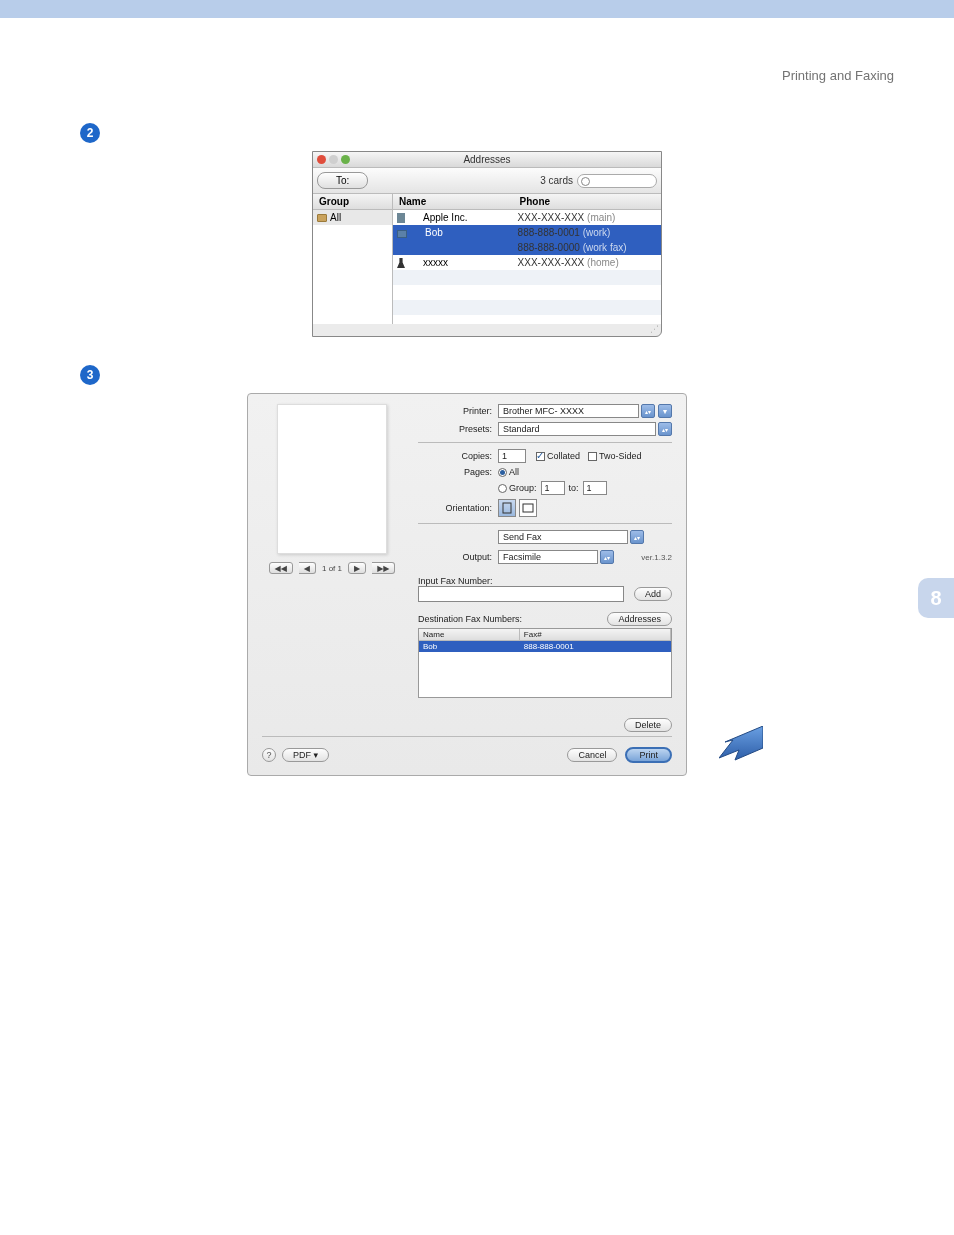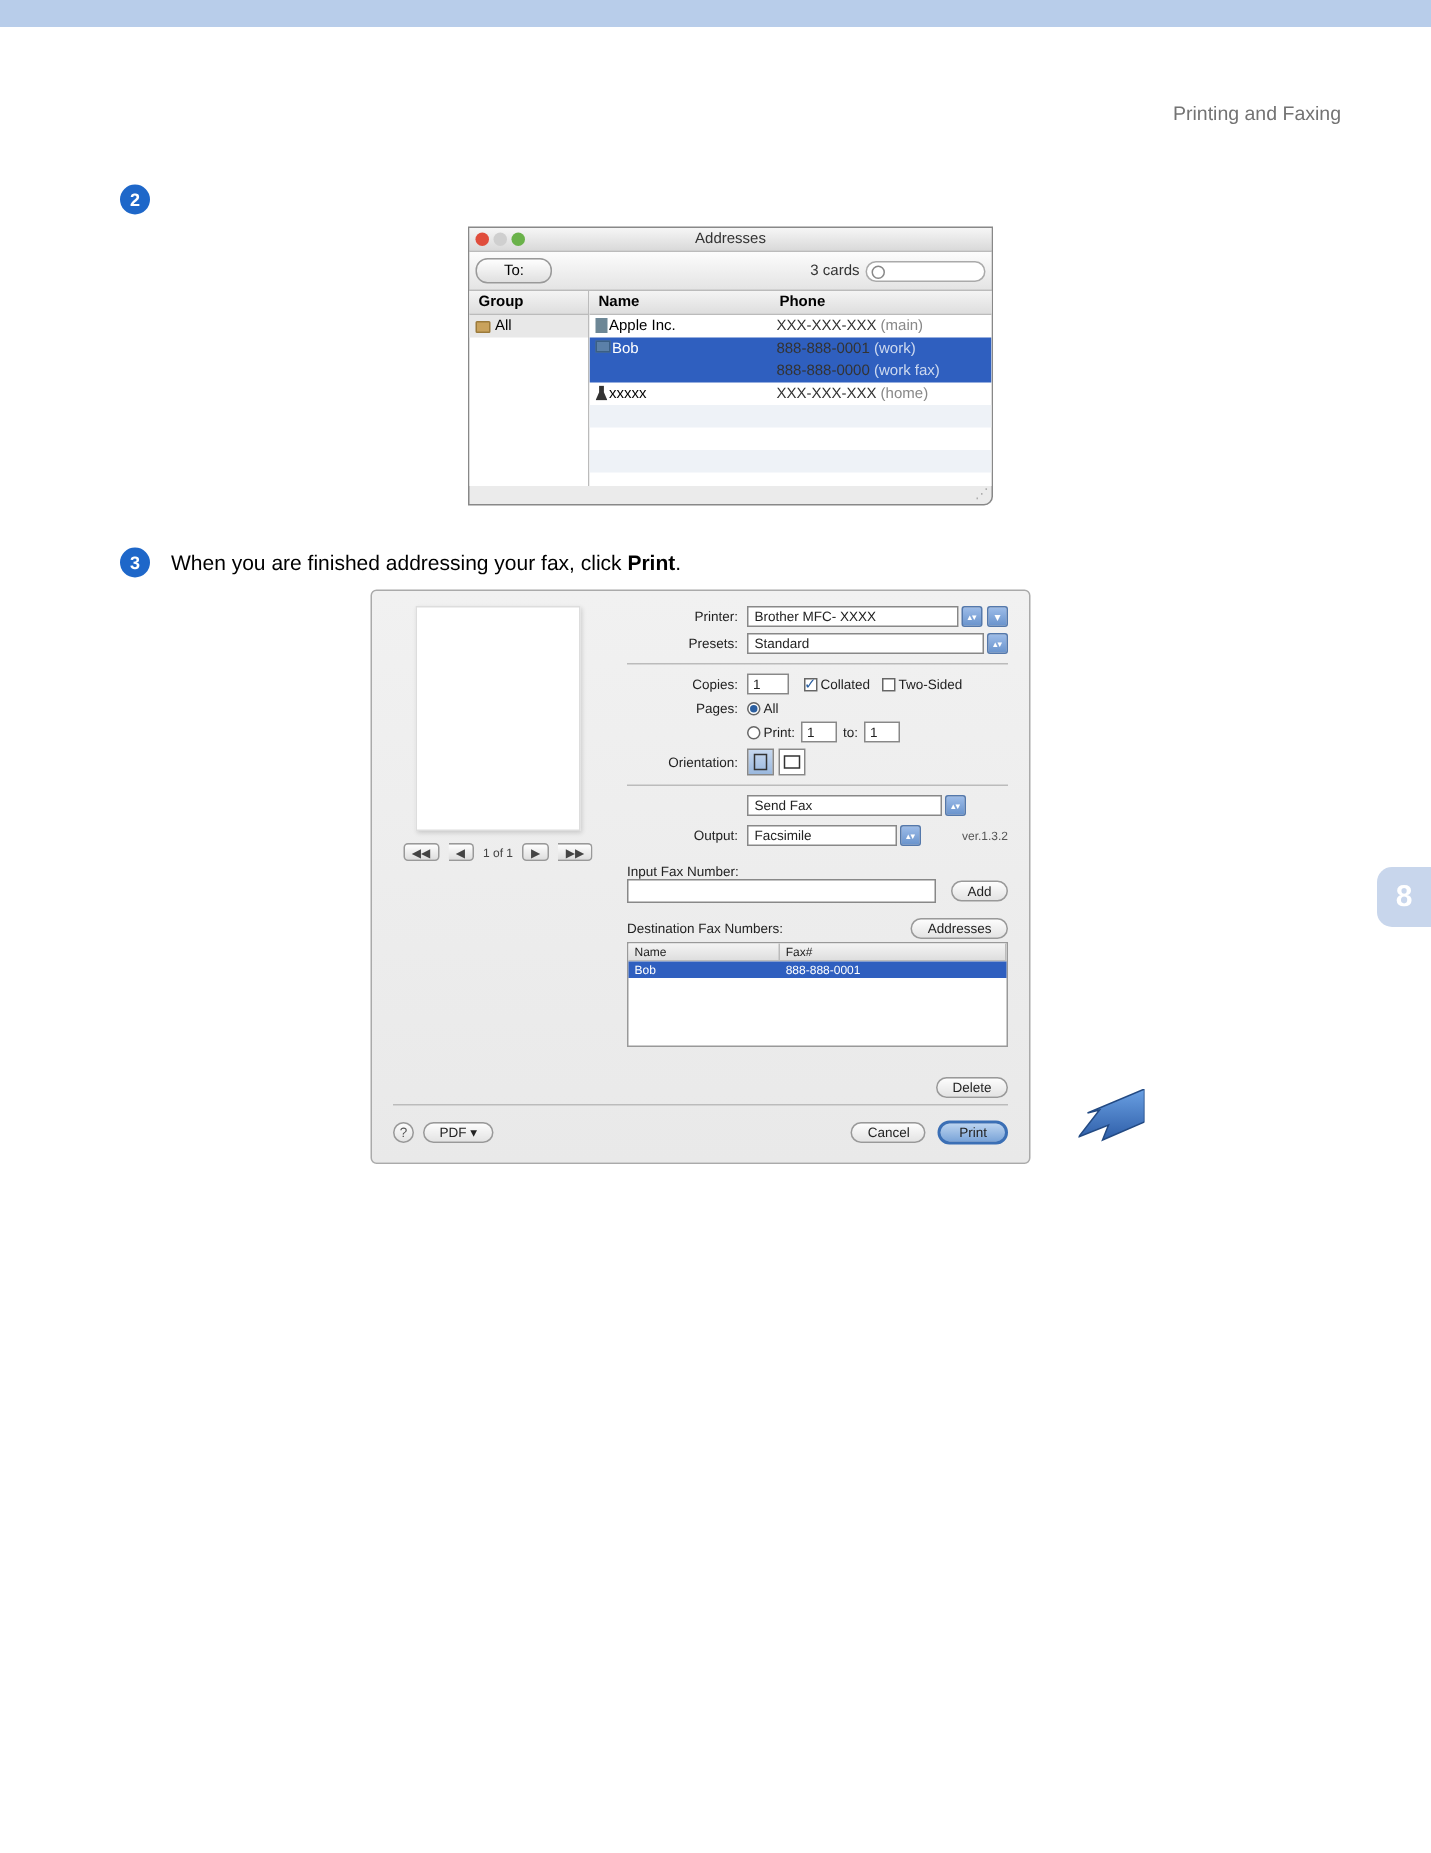--- a/index.html
+++ b/index.html
@@ -51,21 +51,21 @@
   .search:before{content:""; position:absolute; left:3px; top:2px; width:7px; height:7px; border:1px solid #888; border-radius:50%;}
   .addr-cols{display:flex; height:130px;}
   .addr-group{width:80px; background:#fff; border-right:1px solid #bbb;}
   .col-head{background:linear-gradient(#f4f4f4,#dedede); border-bottom:1px solid #bbb; padding:2px 6px; font-weight:bold; font-size:10px;}
   .group-row{padding:2px 4px; background:#e8e8e8; display:flex; align-items:center; gap:3px;}
   .addr-nameph{flex:1; display:flex; flex-direction:column; background:#fff;}
   .np-head{display:flex;}
   .np-head .n{width:45%;} .np-head .p{flex:1;}
   .np-body{flex:1; overflow:hidden;}
   .np-row{display:flex; font-size:10px;}
-  .np-row .n{width:45%; padding:2px 4px; display:flex; align-items:flex-start; gap:1px;}
+  .np-row .n{width:45%; padding:2px 4px; display:flex; align-items:flex-end; gap:18px;}
   .np-row .p{flex:1; padding:2px 4px; color:#333;}
   .np-row .p .sub{color:#888;}
   .hl{background:#2f5fbf; color:#fff;}
   .hl .sub{color:#cdd9ef !important;}
   .stripe{background:#eef2f7;}
   .resize{text-align:right; padding:0 2px 2px 0; color:#aaa; font-size:9px;}
   .ic-folder{width:10px;height:8px;background:#c9a25c;border:1px solid #9b7a3a;border-radius:1px;display:inline-block;}
   .ic-bldg{width:8px;height:10px;background:#6d8796;display:inline-block;}
   .ic-card{width:10px;height:8px;background:#5b80a8;border:1px solid #3b5f84;display:inline-block;}
   .ic-person{width:8px;height:10px;background:#333;display:inline-block; clip-path: polygon(30% 0,70% 0,70% 45%,100% 100%,0 100%,30% 45%);}
@@ -202,23 +202,20 @@
 
           </div>
         </div>
       </div>
       <div class="resize">⋰</div>
     </div>
   </div>
 
   <div class="step-row">
     <span class="step-num n3">3</span>
-    <span class="step-text">
-      <span>When you are finished addressing your fax, click </span><b>Print</b><span>.</span>
-    </span>
   </div>
 
   <div class="fig">
     <div class="print-wrap">
       <div class="print-dlg">
         <div class="print-top">
           <div class="preview">
             <div class="preview-page"></div>
             <div class="preview-nav">
               <span class="seg">◀◀</span>
@@ -250,21 +247,21 @@
               <span class="tbox" style="width:28px">1</span>
               <span style="margin-left:10px"><span class="cb ck"></span><span>Collated</span></span>
               <span style="margin-left:8px"><span class="cb"></span><span>Two-Sided</span></span>
             </div>
             <div class="frow">
               <div class="flab">Pages:</div>
               <span><span class="rd ck"></span><span>All</span></span>
             </div>
             <div class="frow">
               <div class="flab"></div>
-              <span><span class="rd"></span><span>Print:</span></span>
+              <span><span class="rd"></span><span>Group:</span></span>
               <span class="tbox" style="width:24px;margin:0 4px">1</span>
               <span>to:</span>
               <span class="tbox" style="width:24px;margin-left:4px">1</span>
             </div>
             <div class="frow">
               <div class="flab">Orientation:</div>
               <span class="orient-btn sel-o">
                   <svg width="10" height="12">
                     <rect x="1" y="1" width="8" height="10" fill="none" stroke="#333"></rect>
                   </svg>

